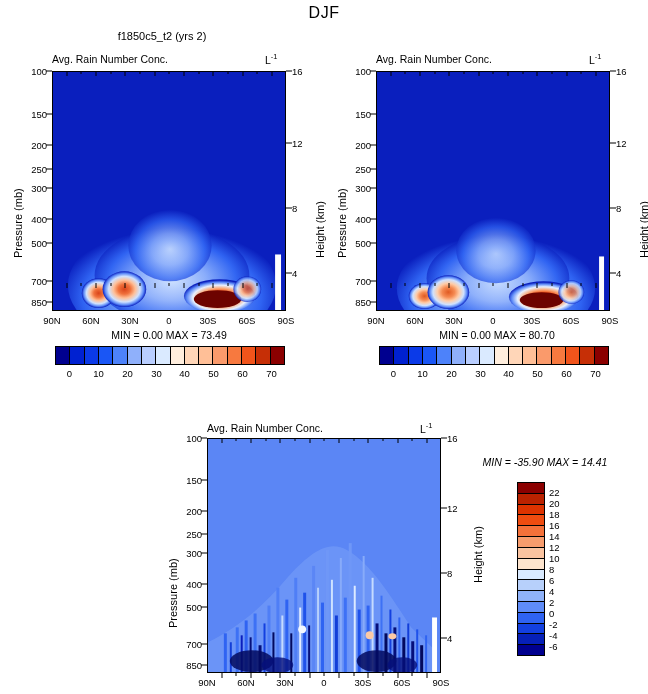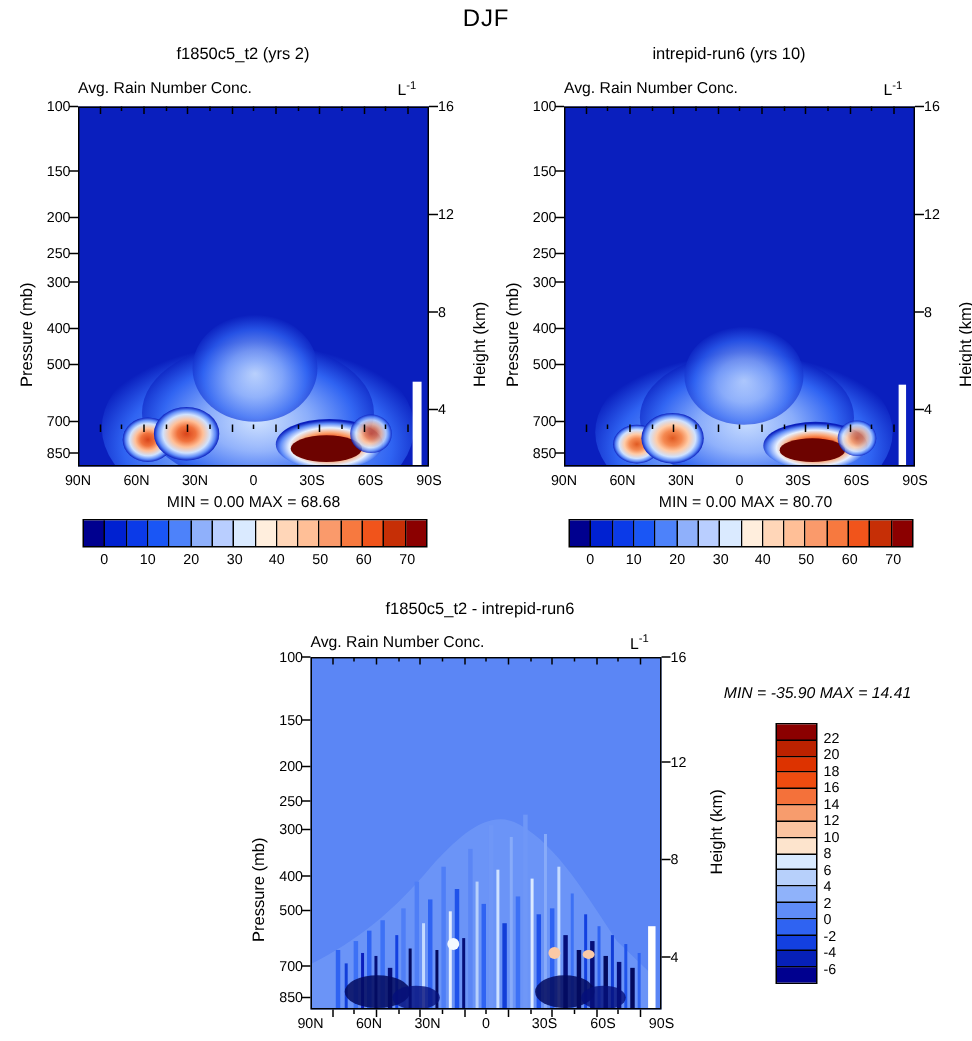--- a/index.html
+++ b/index.html
@@ -119,21 +119,21 @@
   </div>
 
   <div class="abs xtickval" style="left:33px;top:287px;width:38px;">90N</div>
   <div class="abs xtickval" style="left:72px;top:287px;width:38px;">60N</div>
   <div class="abs xtickval" style="left:111px;top:287px;width:38px;">30N</div>
   <div class="abs xtickval" style="left:150px;top:287px;width:38px;">0</div>
   <div class="abs xtickval" style="left:189px;top:287px;width:38px;">30S</div>
   <div class="abs xtickval" style="left:228px;top:287px;width:38px;">60S</div>
   <div class="abs xtickval" style="left:267px;top:287px;width:38px;">90S</div>
 
-  <div class="abs minmax" style="left:52px;top:301px;width:234px;">MIN =   0.00  MAX =  68.68</div>
+  <div class="abs minmax" style="left:52px;top:301px;width:234px;">MIN =   0.00  MAX =  73.49</div>
 
   <div class="abs cbar" style="left:55px;top:318px;width:230px;">
     <span style="background:#00008f"></span>
     <span style="background:#0021d1"></span>
     <span style="background:#0b3ae8"></span>
     <span style="background:#1a56f5"></span>
     <span style="background:#4d82fa"></span>
     <span style="background:#8fb0fb"></span>
     <span style="background:#b9ceff"></span>
     <span style="background:#daeaff"></span>
@@ -151,21 +151,20 @@
   <div class="abs cbl" style="left:113px;top:340px;width:29px;">20</div>
   <div class="abs cbl" style="left:142px;top:340px;width:29px;">30</div>
   <div class="abs cbl" style="left:170px;top:340px;width:29px;">40</div>
   <div class="abs cbl" style="left:199px;top:340px;width:29px;">50</div>
   <div class="abs cbl" style="left:228px;top:340px;width:29px;">60</div>
   <div class="abs cbl" style="left:257px;top:340px;width:29px;">70</div>
 </div>
 
 <div class="abs" style="left:324px;top:28px;width:324px;height:390px;">
 
-  <div class="abs panel-title" style="left:0;top:2px;width:324px;">intrepid-run6 (yrs 10)</div>
 
   <div class="abs sub-left" style="left:52px;top:25px;">Avg. Rain Number Conc.</div>
   <div class="abs sub-right" style="left:265px;top:24px;">
     <span>L</span><span class="sup">-1</span>
   </div>
 
   <div class="axis-rot" style="left:12px;top:230px;transform:rotate(-90deg);transform-origin:0 0;">Pressure (mb)</div>
   <div class="axis-rot" style="left:314px;top:230px;transform:rotate(-90deg);transform-origin:0 0;">Height (km)</div>
 
   <div class="abs tickval" style="left:25px;top:38px;width:22px;text-align:right;">100</div>
@@ -262,21 +261,20 @@
   <div class="abs cbl" style="left:113px;top:340px;width:29px;">20</div>
   <div class="abs cbl" style="left:142px;top:340px;width:29px;">30</div>
   <div class="abs cbl" style="left:170px;top:340px;width:29px;">40</div>
   <div class="abs cbl" style="left:199px;top:340px;width:29px;">50</div>
   <div class="abs cbl" style="left:228px;top:340px;width:29px;">60</div>
   <div class="abs cbl" style="left:257px;top:340px;width:29px;">70</div>
 </div>
 
 <div class="abs" style="left:155px;top:398px;width:330px;height:296px;">
 
-  <div class="abs panel-title" style="left:0;top:2px;width:330px;">f1850c5_t2 - intrepid-run6</div>
 
   <div class="abs sub-left" style="left:52px;top:24px;">Avg. Rain Number Conc.</div>
   <div class="abs sub-right" style="left:265px;top:23px;">
     <span>L</span><span class="sup">-1</span>
   </div>
 
   <div class="axis-rot" style="left:12px;top:230px;transform:rotate(-90deg);transform-origin:0 0;">Pressure (mb)</div>
   <div class="axis-rot" style="left:317px;top:185px;transform:rotate(-90deg);transform-origin:0 0;">Height (km)</div>
 
   <div class="abs tickval" style="left:25px;top:35px;width:22px;text-align:right;">100</div>

